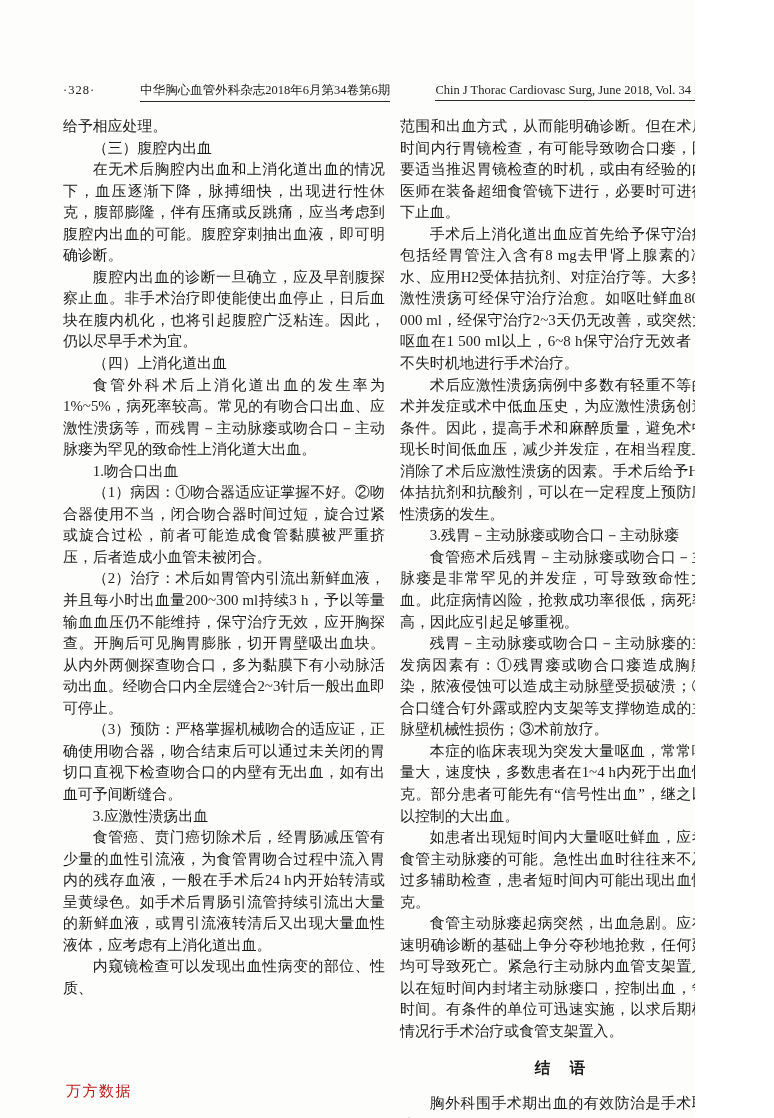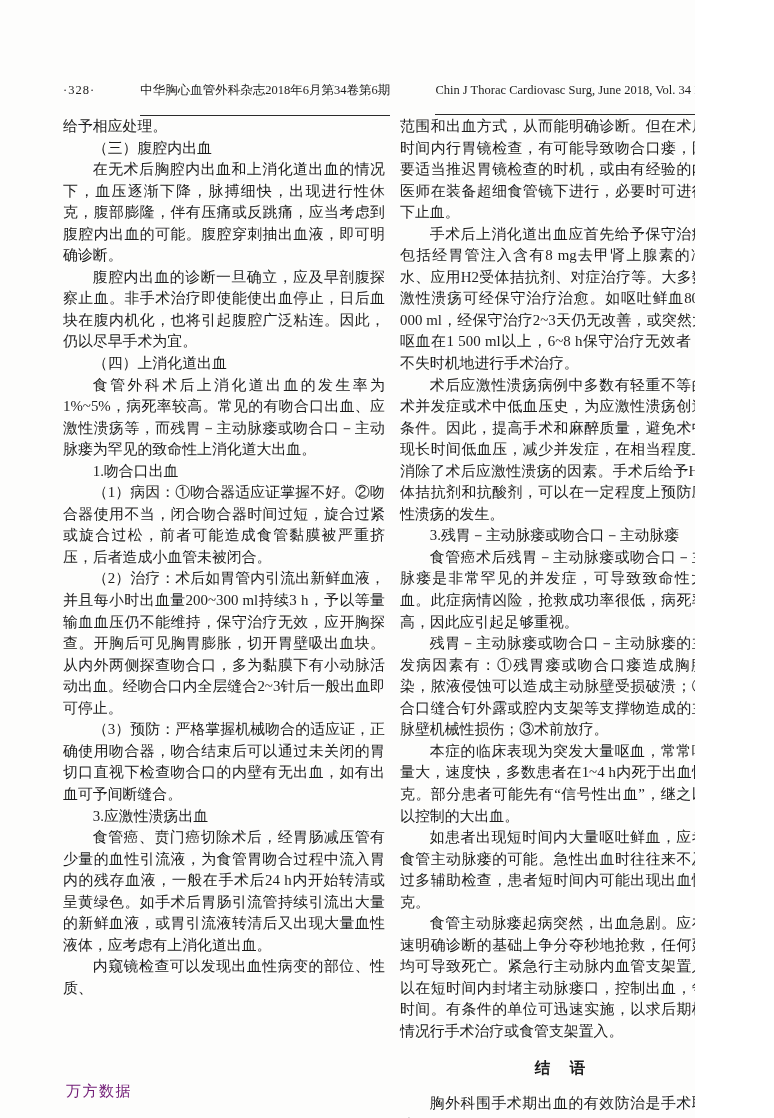--- a/index.html
+++ b/index.html
@@ -26,21 +26,21 @@
     align-items: baseline;
     justify-content: space-between;
     font-size: 12.5px;
     white-space: nowrap;
   }
   .header .pageno {
     letter-spacing: 1px;
   }
   .header .jtitle {
     border-bottom: 1px solid #2a2a2a;
-    padding-bottom: 16px;
+    padding-bottom: 2px;
   }
   
   .columns {
     position: absolute;
     left: 63px;
     top: 116px;
     width: 659px;
     display: flex;
     gap: 15px;
   }
@@ -66,21 +66,21 @@
     margin: 14px 0 15px 0;
     letter-spacing: 2px;
   }
   
   .watermark {
     position: absolute;
     left: 66px;
     top: 1082px;
     font-family: "Liberation Sans", "DejaVu Sans", sans-serif;
     font-size: 15px;
-    color: #701a75;
+    color: #b91c1c;
     letter-spacing: 1.5px;
   }
 </style>
 </head>
 <body>
 
 <div class="page">
 
   <div class="header">
     <span class="pageno">·328·</span>

